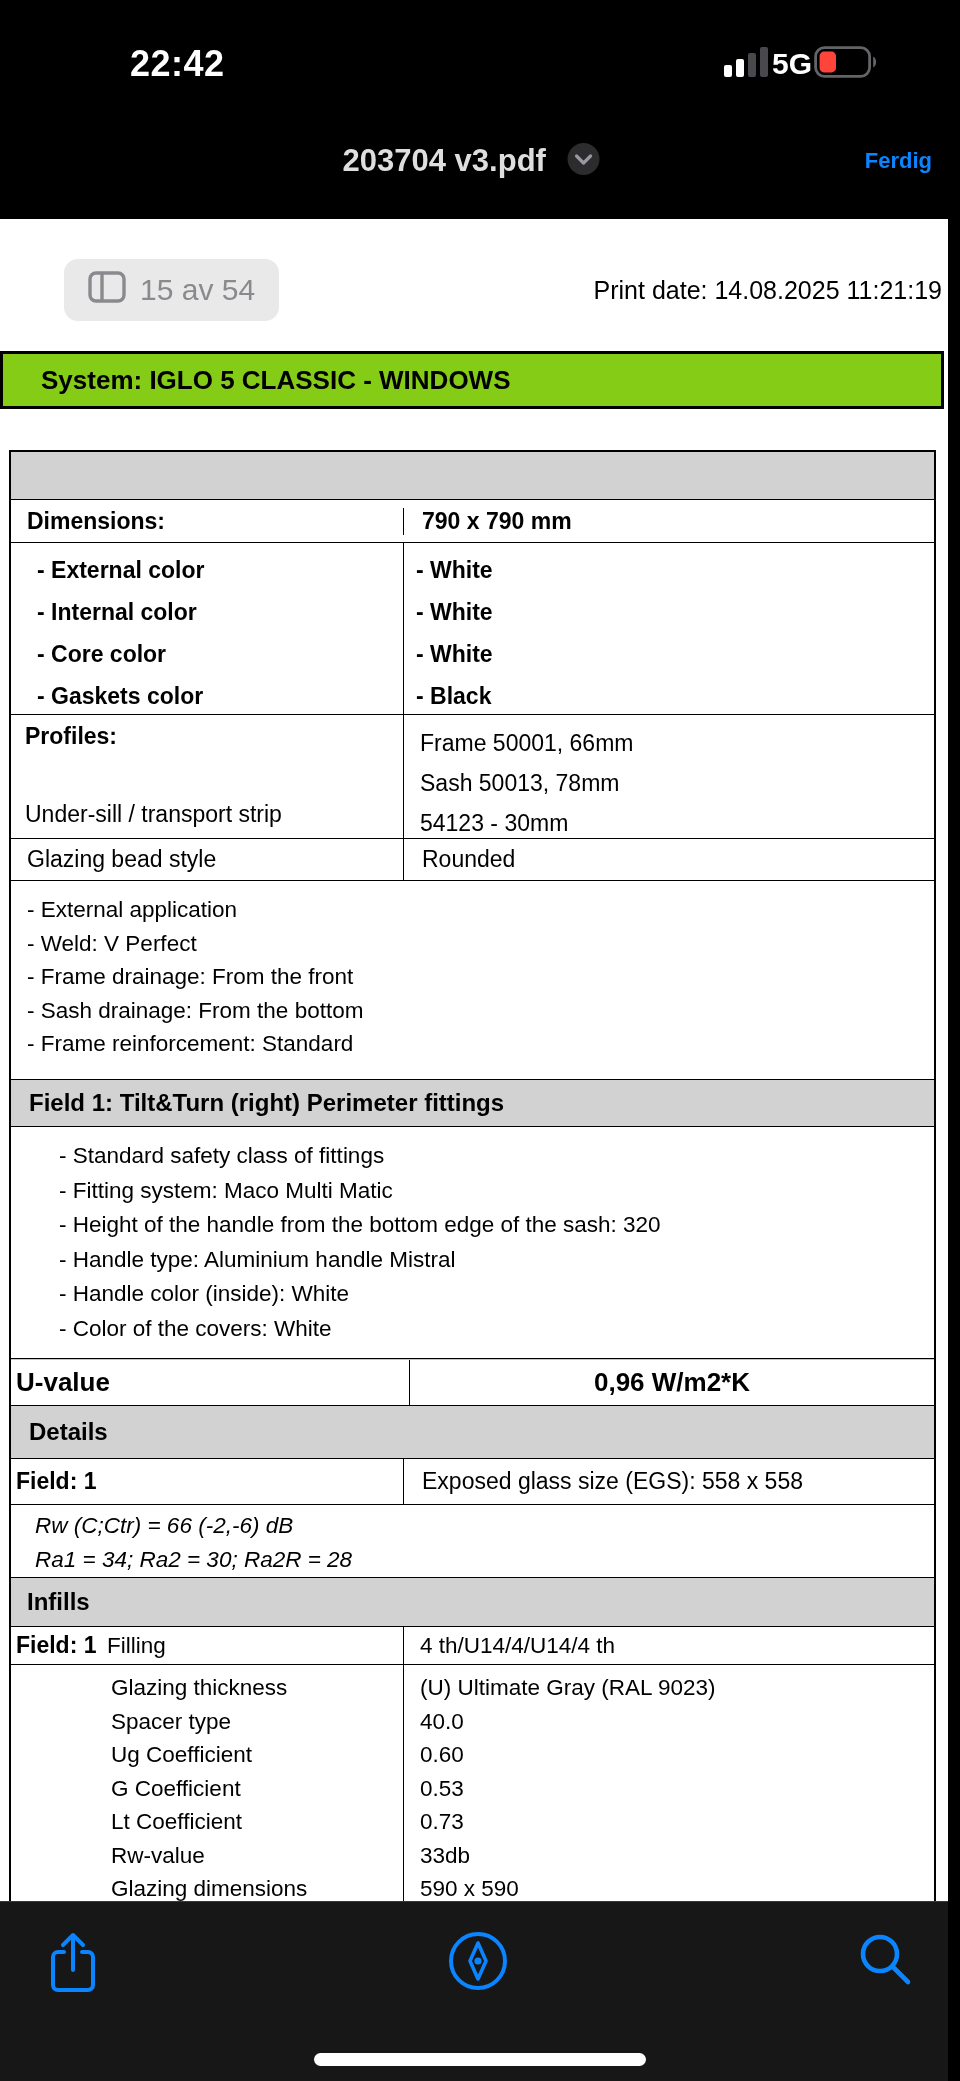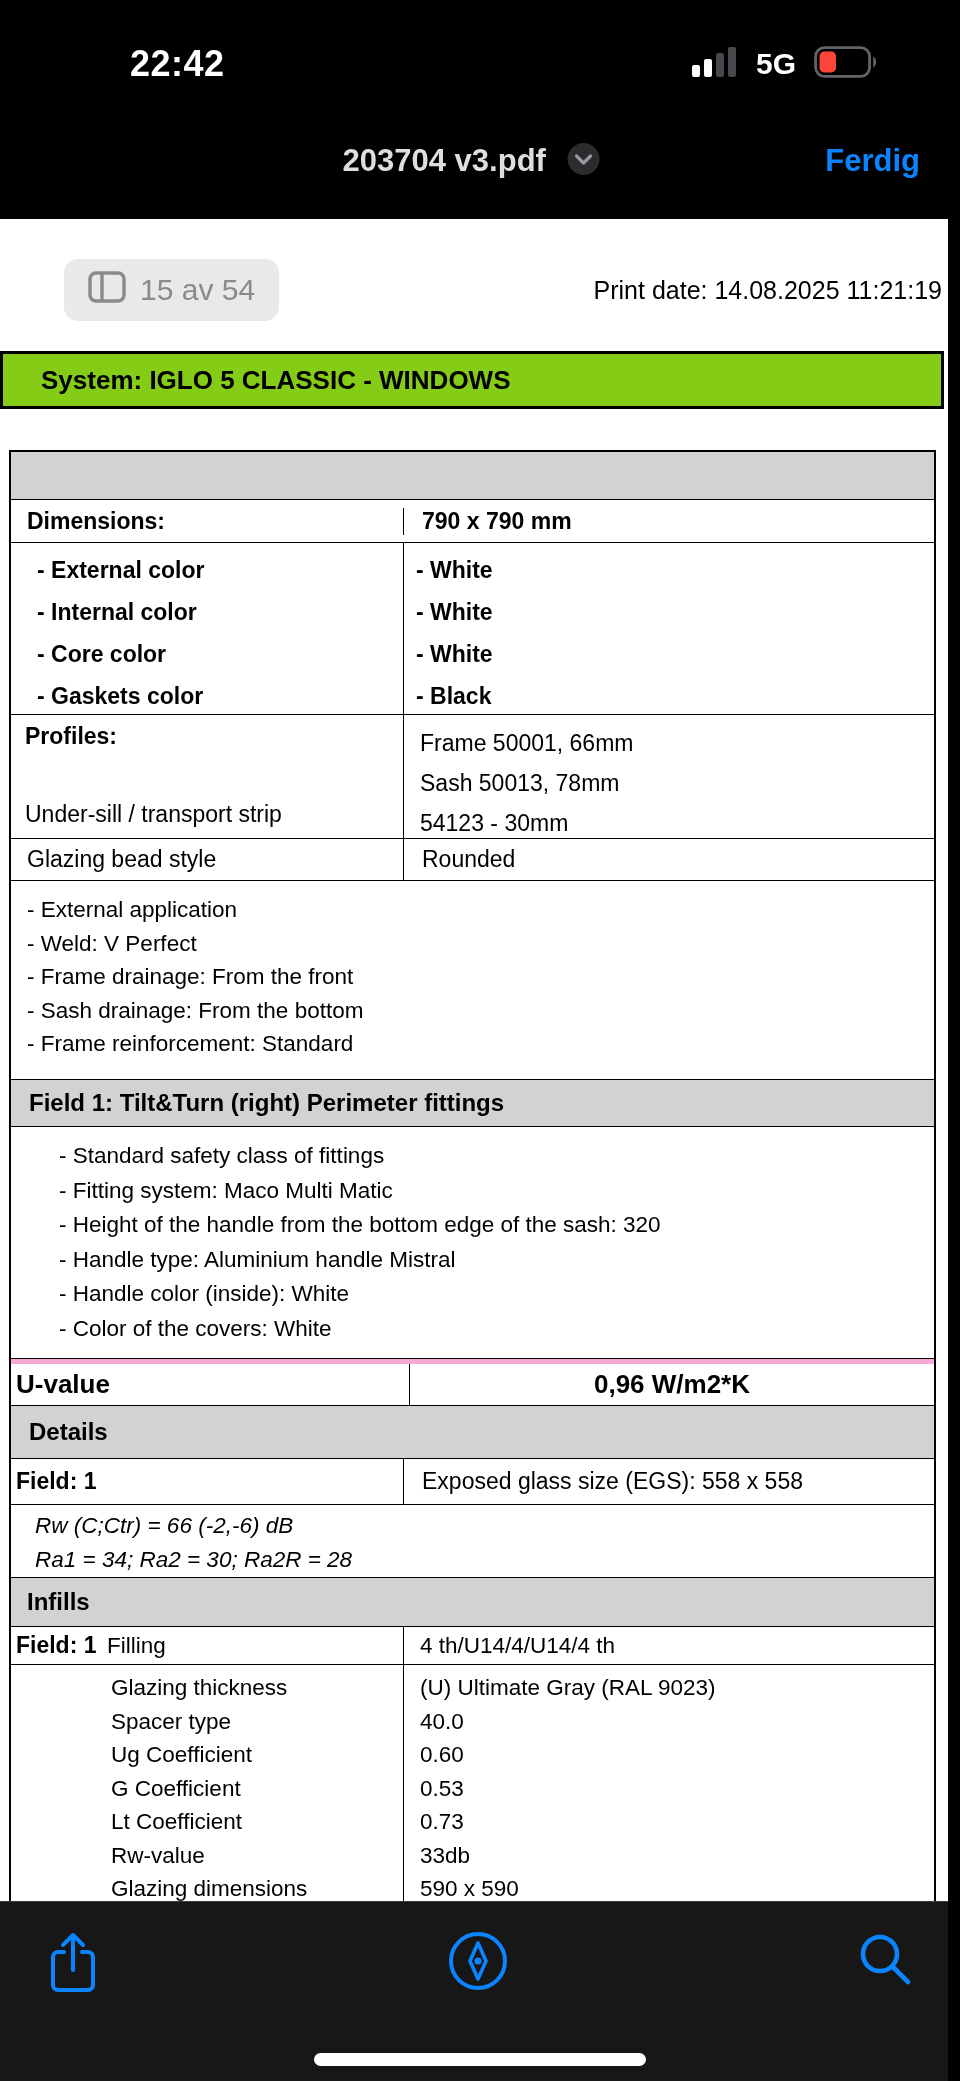--- a/index.html
+++ b/index.html
@@ -4,27 +4,27 @@
 <style>
   * { margin:0; padding:0; box-sizing:border-box; }
   html,body { background:#000; }
   body { width:960px; font-family:"Liberation Sans", sans-serif; }
   .phone { position:relative; width:948px; height:2081px; background:#fff; overflow:hidden; }
 
   
   .top { position:absolute; top:0; left:0; width:960px; height:219px; background:#000; z-index:5; }
   .statusbar { height:102px; display:flex; align-items:center; justify-content:space-between; padding:26px 80px 0 130px; }
   .time { color:#fff; font-size:36px; font-weight:700; letter-spacing:0.5px; }
-  .status-right { display:flex; align-items:center; gap:18px; }
+  .status-right { display:flex; align-items:center; gap:2px; }
   .net { color:#fff; font-size:30px; font-weight:600; }
   .titlebar { position:relative; height:117px; display:flex; align-items:center; }
   .title-center { position:absolute; left:50%; transform:translateX(-53%); display:flex; align-items:center; gap:20px; }
   .doc-title { color:#dededf; font-size:31px; font-weight:600; }
   .chev-btn { background:none; border:none; cursor:pointer; display:flex; }
-  .done { position:absolute; right:40px; background:none; border:none; color:#0A84FF; font-size:31px; font-weight:600; font-family:"Liberation Sans",sans-serif; cursor:pointer; }
+  .done { position:absolute; right:28px; background:none; border:none; color:#0A84FF; font-size:22px; font-weight:600; font-family:"Liberation Sans",sans-serif; cursor:pointer; }
 
   
   .content { position:absolute; top:219px; left:0; width:960px; bottom:0; background:#fff; color:#000; }
   .doc-header-row { display:flex; align-items:center; justify-content:space-between; margin:40px 18px 0 64px; height:62px; }
   .page-chip { display:flex; align-items:center; gap:14px; background:#e9e9ea; border:none; border-radius:14px; height:62px; padding:0 24px; color:#8a8a8e; font-size:30px; font-family:"Liberation Sans",sans-serif; cursor:pointer; }
   .print-date { font-size:25px; color:#000; }
 
   .system-header { margin:30px 16px 0 0; height:58px; background:#84cc16; border:3px solid #000; font-size:26px; font-weight:700; line-height:52px; padding-left:38px; color:#000; }
 
   
@@ -46,21 +46,21 @@
   .h-48 { height:48px; } .h-43 { height:43px;align-items:center; } .h-172 { height:172px; } .h-124 { height:124px; }
   .h-42 { height:42px; } .h-199 { height:199px; } .h-47 { height:47px; } .h-232 { height:232px;padding-left:34px; }
   .h-53 { height:53px; } .h-46 { height:46px; } .h-73 { height:73px; } .h-49 { height:49px; } .h-38 { height:38px; } .h-250 { height:250px; }
   .fs-22 { font-size:22.5px; }
   .fs-26 { font-size:26px; }
   .hdr { font-size:24px; font-weight:700; }
   .profiles-left { display:flex; flex-direction:column; justify-content:space-between; padding:8px 0 10px 14px; }
   .field-filling { display:flex; align-items:center; }
   .field-filling .fld { width:96px; padding-left:5px; font-weight:700; font-size:23px; }
   .indent-100 { padding-left:100px; }
-  .thick-top { border-top:5px solid #f9a8d4;gap:6px; }
+  .thick-top { border-top:1px solid #f9a8d4;gap:6px; }
 
   
   .toolbar { position:absolute; left:0; bottom:0; width:960px; height:180px; background:#171717; border-top:1px solid #3a3a3c; z-index:10; display:flex; justify-content:space-between; align-items:flex-start; padding:24px 42px 0 42px; }
   .tb-btn { background:none; border:none; cursor:pointer; display:flex; padding:4px; }
   .home-indicator { position:absolute; bottom:15px; left:50%; transform:translateX(-50%); width:332px; height:13px; border-radius:7px; background:#fff; }
 </style>
 </head>
 <body>
 
 <div class="phone">

